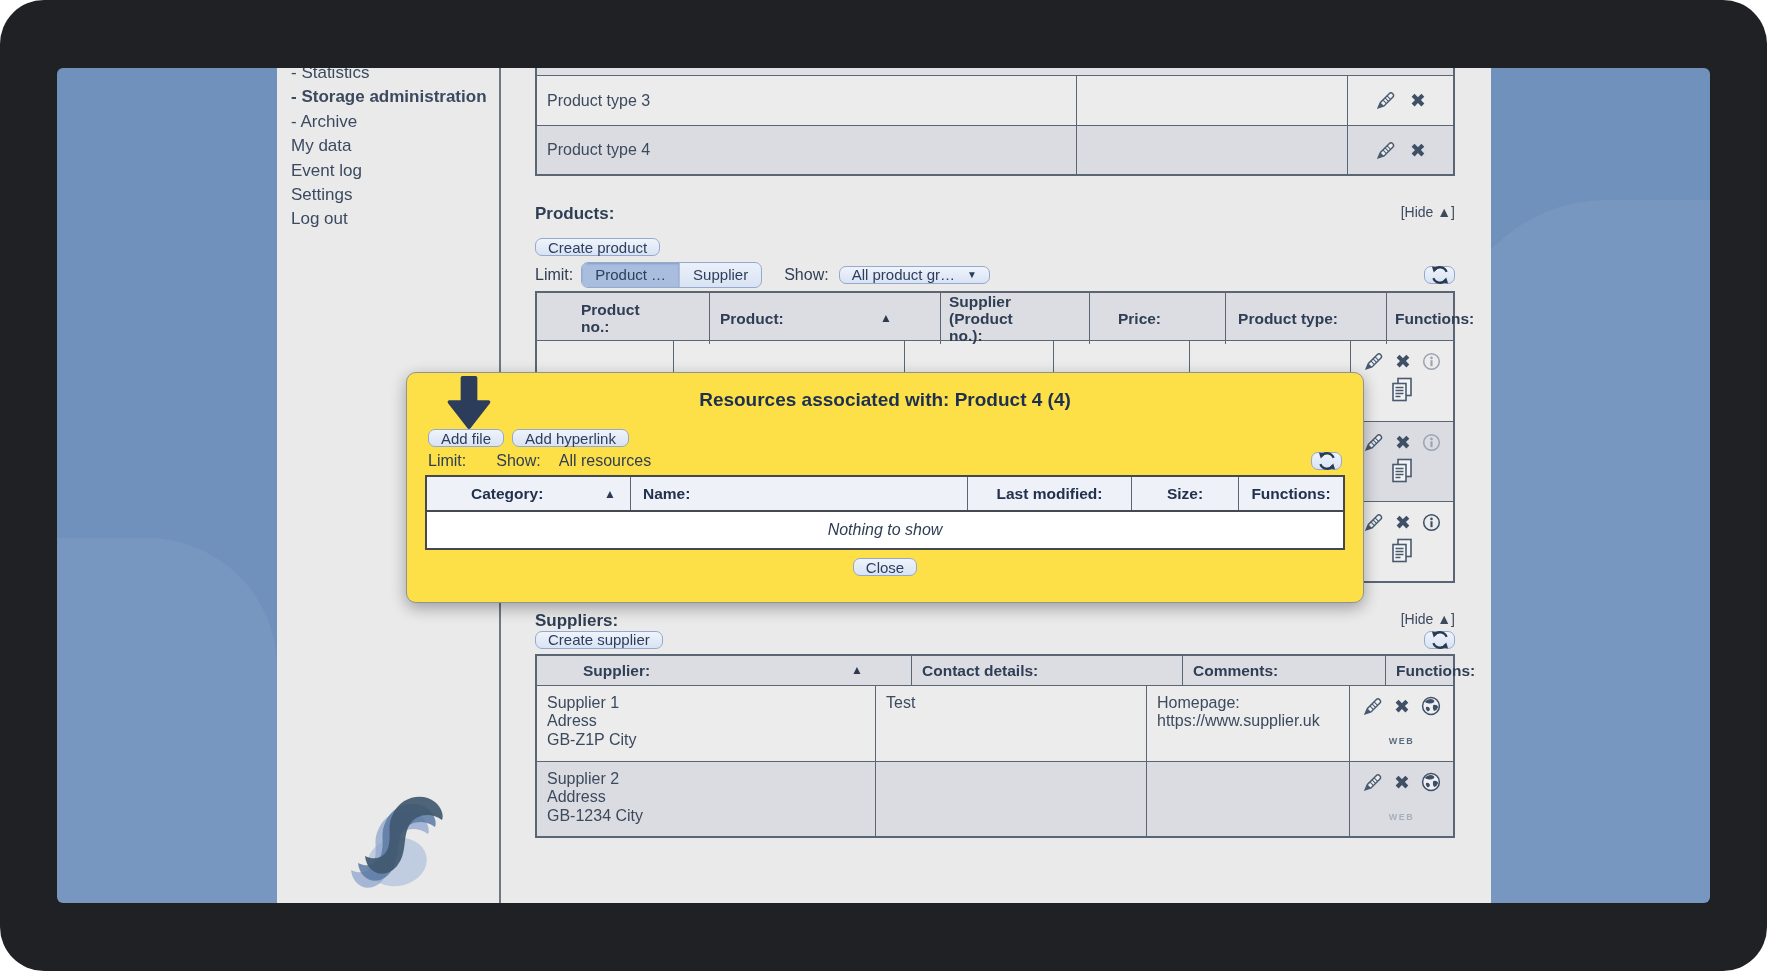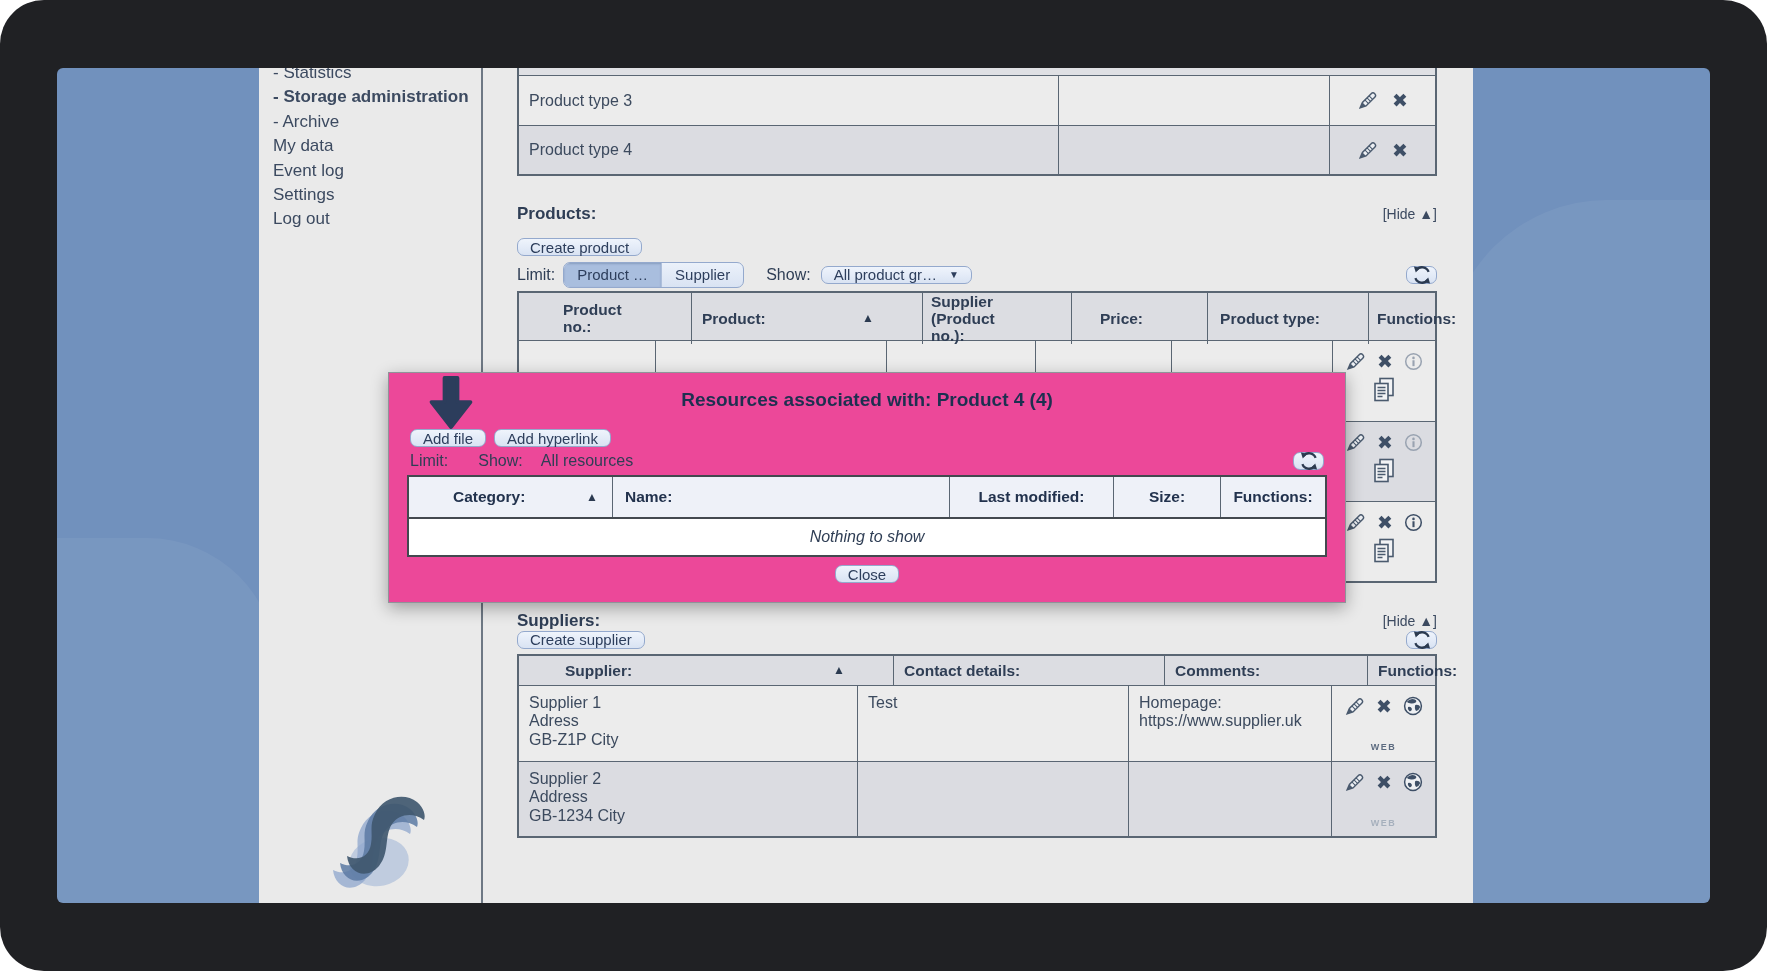--- a/index.html
+++ b/index.html
@@ -5,33 +5,33 @@
   * { box-sizing: border-box; margin: 0; padding: 0; }
   html,body { background:#ffffff; }
   body { font-family:"Liberation Sans","DejaVu Sans",sans-serif; }
 
   .canvas { position:relative; width:1767px; height:971px; background:#202124; border-radius:44px; overflow:hidden; }
   .screen { position:absolute; left:57px; top:68px; width:1653px; height:835px; background:#7191bd; border-radius:6px; overflow:hidden; }
   .deco { position:absolute; background:rgba(255,255,255,0.055); }
   .deco-right { left:1390px; top:132px; width:760px; height:900px; border-radius:160px; }
   .deco-left  { left:-220px; top:470px; width:440px; height:620px; border-radius:130px; }
 
-  .content { position:absolute; left:202px; top:0; width:1214px; height:835px; background:#eaeaea; overflow:hidden; }
+  .content { position:absolute; left:220px; top:0; width:1214px; height:835px; background:#eaeaea; overflow:hidden; }
 
   
   .sidebar { position:absolute; left:0; top:0; width:224px; height:835px; border-right:2px solid #6e7884; }
   .nav { padding-left:14px; margin-top:-7px; }
   .nav-item { font-size:17px; line-height:24.4px; color:#3c4a60; white-space:nowrap; cursor:pointer; }
   .nav-item.bold { font-weight:bold; }
   .logo { position:absolute; left:58px; top:716px; width:118px; height:108px; }
 
   
   .main { position:absolute; left:224px; top:0; width:990px; height:835px; padding:0 36px 0 34px; }
 
-  .section-title-row { display:flex; align-items:center; }
+  .section-title-row { display:flex; align-items:flex-start; }
   .section-title { font-size:17px; font-weight:bold; color:#2f3e55; }
   .hide-link { margin-left:auto; font-size:14px; color:#3c4a60; cursor:pointer; }
 
   .label { font-size:16px; color:#2f3e55; }
 
   .btn { display:inline-flex; align-items:center; justify-content:center; font-size:15px; color:#2d3e5c;
          background:linear-gradient(#eff4fc,#d9e3f3); border:1px solid #94a9cd; border-radius:7px;
          padding:0 12px; height:18px; cursor:pointer; white-space:nowrap; }
   .btn-icon { width:31px; padding:0; }
   .seg-group { display:inline-flex; border:1px solid #94a9cd; border-radius:7px; overflow:hidden;
@@ -74,37 +74,37 @@
   .info-dim { color:#99a3b1; }
   .info-dark { color:#3e4f66; }
 
   
   .sup-table { width:920px; border:2px solid #5a6673; margin-top:5px; background:#ececec; }
   .s-cols { grid-template-columns:338px 271px 203px 1fr; }
   .sup-table .t-head { height:30px; }
   .s-row { display:grid; height:75px; }
   .s-row + .s-row { border-top:1px solid #5a6673; }
   .s-row .cell { height:100%; padding:8px 0 0 10px; font-size:16px; color:#3c4a5e; line-height:18.5px; }
-  .web-label { margin-top:21px; font-size:9px; font-weight:bold; letter-spacing:1.5px; color:#5c6b80; }
+  .web-label { margin-top:15px; font-size:9px; font-weight:bold; letter-spacing:1.5px; color:#5c6b80; }
   .web-dim { color:#a6b0bd; }
   .line { display:block; min-height:18.5px; }
 
   
-  .modal { position:absolute; left:129px; top:304px; width:958px; height:231px; background:#ec4899;
-           border:1px solid #8f9399; border-radius:0; box-shadow:0 5px 16px rgba(0,0,0,.33); z-index:10; }
+  .modal { position:absolute; left:129px; top:304px; width:958px; height:231px; background:#fde047;
+           border:1px solid #8f9399; border-radius:10px; box-shadow:0 5px 16px rgba(0,0,0,.33); z-index:10; }
   .modal-title { text-align:center; font-size:19px; font-weight:bold; color:#1d3050; padding-top:16px; height:38px; }
   .big-arrow { position:absolute; left:36px; top:2px; }
   .m-btn-row { display:flex; gap:8px; margin:18px 0 0 21px; }
   .m-limit-row { display:flex; align-items:center; margin:5px 21px 0 21px; }
   .m-limit-row .label { margin-right:8px; }
   .m-show { margin-left:22px; }
   .m-show-val { margin-left:10px; }
   .modal-table { width:920px; margin:5px auto 0; border:2px solid #43494f; }
   .m-cols { grid-template-columns:203px 337px 164px 107px 1fr; }
-  .m-head { display:grid; height:42px; background:#eef1f8; border-bottom:2px solid #43494f; font-weight:bold; font-size:15.5px; color:#22324d; }
+  .m-head { display:grid; height:35px; background:#eef1f8; border-bottom:2px solid #43494f; font-weight:bold; font-size:15.5px; color:#22324d; }
   .m-head .hcell { display:flex; align-items:center; justify-content:center; padding:0 8px; }
   .m-head .hcell + .hcell { border-left:1px solid #5a6673; }
   .m-head .hsort { justify-content:space-between; padding:0 14px 0 44px; }
   .m-head .hleft { justify-content:flex-start; padding-left:12px; }
   .m-empty { height:36px; display:flex; align-items:center; justify-content:center; font-style:italic; font-size:16px; color:#2f3e55; background:#fff; }
   .m-close-row { text-align:center; margin-top:8px; }
 
   svg { display:block; }
 </style>
 </head>

